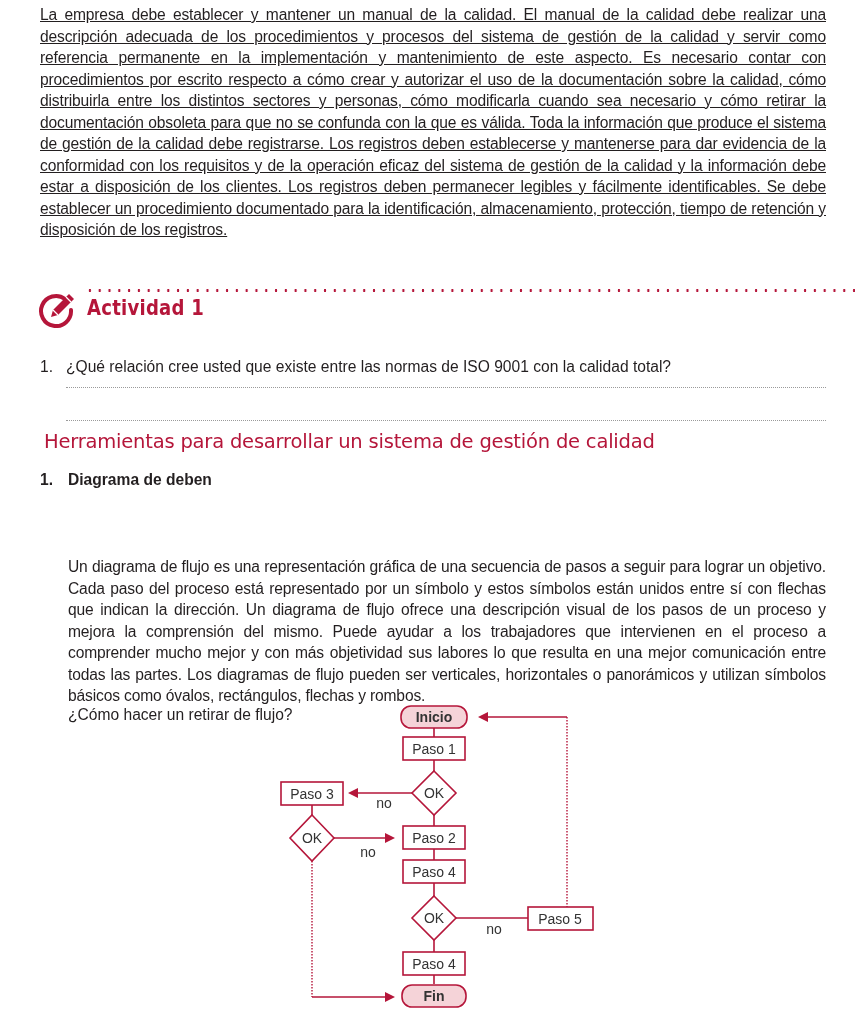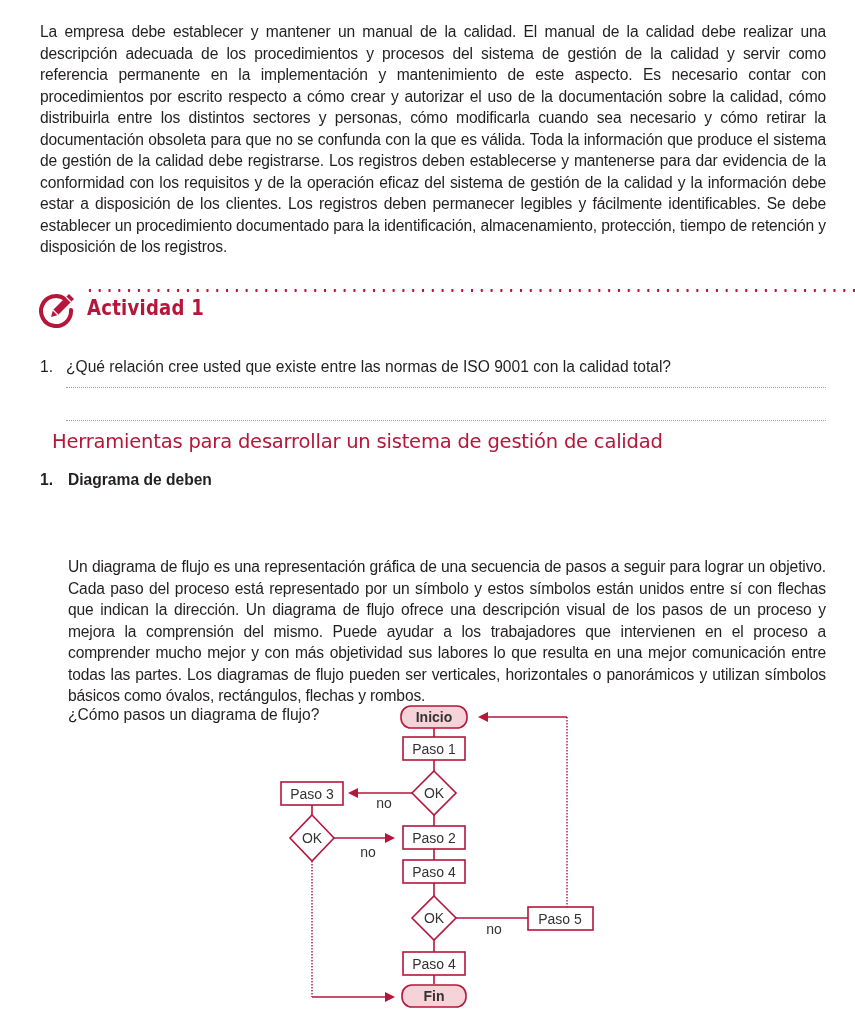--- a/index.html
+++ b/index.html
@@ -1,32 +1,32 @@
 <!DOCTYPE html>
 <html><head>
 <meta charset="utf-8">
 <style>
   html, body { margin:0; padding:0; background:#ffffff; }
   body { width:855px; height:1024px; position:relative; overflow:hidden;
          font-family:"Liberation Sans", sans-serif; color:#231f20; }
   .para { position:absolute; font-size:15.6px; line-height:21.5px; text-align:justify;
           text-align-last:left; letter-spacing:-0.15px; }
-  #intro { left:40px; top:21px; width:786px; }
+  #intro { left:40px; top:4px; width:786px;text-decoration:underline; }
   .dots { position:absolute; top:289px; left:85px; right:0; height:3px;
           background-image:radial-gradient(circle, #b5163a 1.2px, transparent 1.5px);
           background-size:9.8px 3px; background-repeat:repeat-x; }
   .act-icon { position:absolute; left:38px; top:290px; width:38px; height:38px; }
   .act-title { position:absolute; left:87px; top:295px; font-size:22px; font-weight:bold;
                color:#b5163a; font-family:"DejaVu Sans", sans-serif; letter-spacing:0.3px;
                transform:scaleX(0.82); transform-origin:left; }
   .q1 { position:absolute; left:40px; top:346px; font-size:15.6px;margin-top:12px; }
   .q1 .num { display:inline-block; width:26px; }
   .answer-line { position:absolute; left:66px; width:760px; height:0;
                  border-top:1px dotted #9a9a9a; }
-  .h2 { position:absolute; left:52px; top:430px; font-size:19.5px; color:#b5163a;
+  .h2 { position:absolute; left:44px; top:430px; font-size:19.5px; color:#b5163a;
         font-family:"DejaVu Sans", sans-serif; letter-spacing:-0.2px; }
   .h3 { position:absolute; left:40px; top:471px; font-size:15.6px; font-weight:bold; }
   .h3 .num { display:inline-block; width:28px; }
   #flow-text { left:68px; top:512px; width:758px;margin-top:44px; }
   .how { position:absolute; left:68px; top:706px; font-size:15.6px; }
   svg.flow { position:absolute; left:0; top:0; }
   .flow text { font-family:"Liberation Sans", sans-serif; font-size:14px; fill:#333; }
 </style>
 </head>
 <body>
@@ -46,21 +46,21 @@
   <span class="num">1.</span><span>¿Qué relación cree usted que existe entre las normas de ISO 9001 con la calidad total?</span>
 </div>
 <div class="answer-line" style="top:387px"></div>
 <div class="answer-line" style="top:420px"></div>
 
 <div class="h2">Herramientas para desarrollar un sistema de gestión de calidad</div>
 <div class="h3">
   <span class="num">1.</span><span>Diagrama de deben</span>
 </div>
 <div class="para" id="flow-text">Un diagrama de flujo es una representación gráfica de una secuencia de pasos a seguir para lograr un objetivo. Cada paso del proceso está representado por un símbolo y estos símbolos están unidos entre sí con flechas que indican la dirección. Un diagrama de flujo ofrece una descripción visual de los pasos de un proceso y mejora la comprensión del mismo.  Puede ayudar a los trabajadores que intervienen en el proceso a comprender mucho mejor y con más objetividad sus labores lo que resulta en una mejor comunicación entre todas las partes. Los diagramas de flujo pueden ser verticales, horizontales o panorámicos y utilizan símbolos básicos como óvalos, rectángulos, flechas y rombos.</div>
-<div class="how">¿Cómo pasos un diagrama de flujo?</div>
+<div class="how">¿Cómo hacer un retirar de flujo?</div>
 
 <svg class="flow" width="855" height="1024">
   <defs>
     <marker id="ah" markerWidth="10" markerHeight="10" refX="8" refY="5" orient="auto" markerUnits="userSpaceOnUse">
       <path d="M0,0 L10,5 L0,10 Z" fill="#b5163a"></path>
     </marker>
   </defs>
   <g stroke="#b5163a" stroke-width="1.6" fill="none">
 
     <line x1="434" y1="728" x2="434" y2="737"></line>

